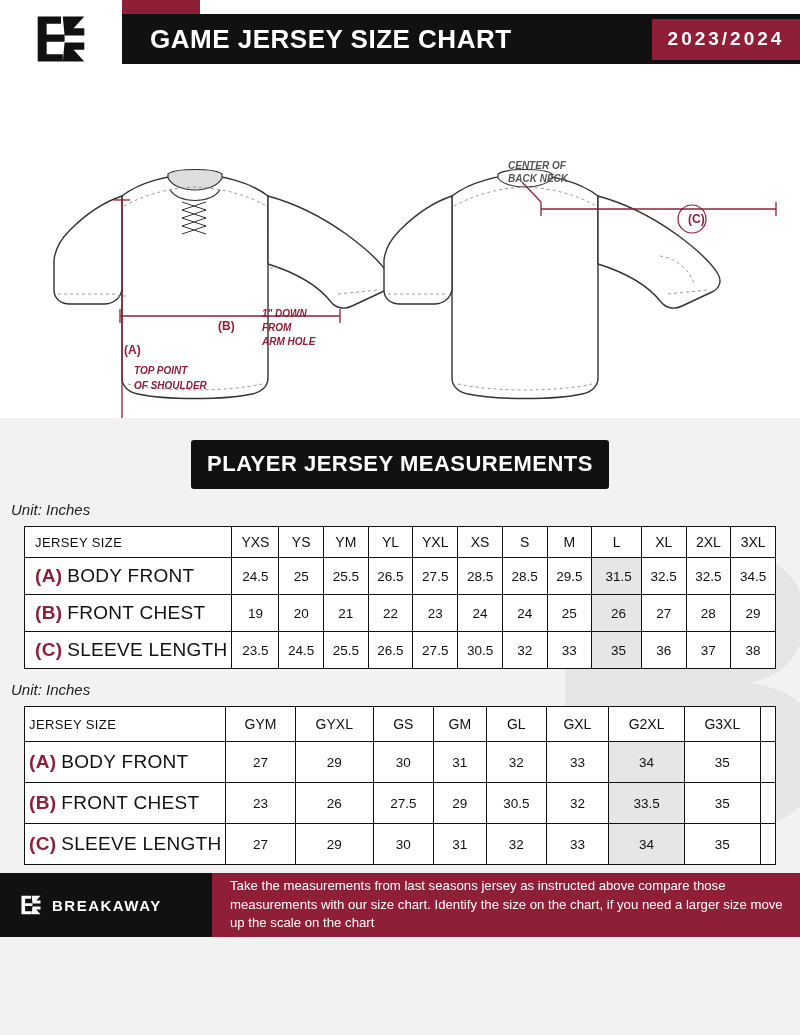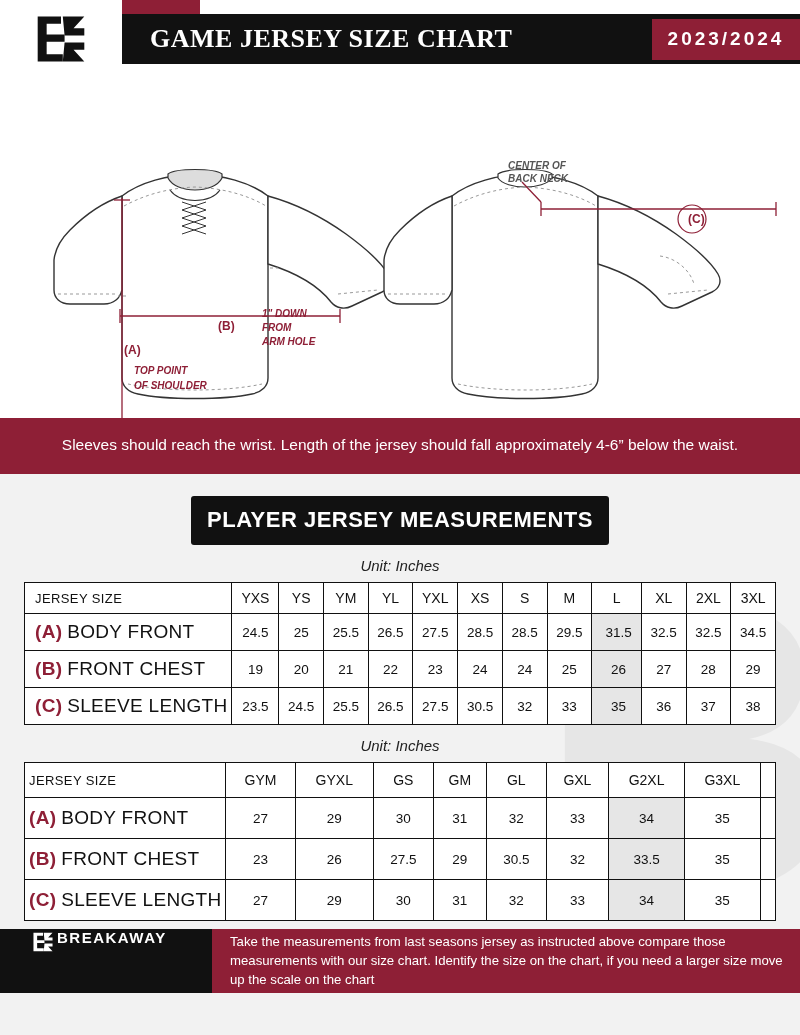--- a/index.html
+++ b/index.html
@@ -46,21 +46,20 @@
     align-items: center;
   }
   .title-band .title {
     color: #ffffff;
     font-weight: bold;
     font-size: 26px;
     letter-spacing: 0.5px;
     padding-left: 28px;
     flex: 1;
     white-space: nowrap;
-    font-family: Liberation Serif, serif;
   }
   .season-box {
     background: #8e1f36;
     color: #ffffff;
     height: 41px;
     min-width: 148px;
     display: flex; align-items: center; justify-content: center;
     font-size: 19px;
     font-weight: bold;
     letter-spacing: 3px;
@@ -113,21 +112,20 @@
     background: #111111;
     color: #ffffff;
     text-align: center;
     font-size: 22px;
     font-weight: bold;
     letter-spacing: 0.5px;
     padding: 11px 0 12px;
     border-radius: 3px;
   }
   .unit {
-    text-align: center;
     font-style: italic;
     font-size: 15px;
     color: #222;
     margin: 12px 11px 8px;
   }
   .table-holder { padding: 0 24px; }
   table {
     width: 100%;
     border-collapse: collapse;
     background: #ffffff;
@@ -157,23 +155,23 @@
   
   .footer {
     display: flex;
     background: #111111;
     height: 64px;
     align-items: stretch;
   }
   .footer-logo {
     width: 212px;
     display: flex;
-    align-items: flex-start;
-    gap: 3px;
-    padding-left: 32px;
+    align-items: center;
+    gap: 10px;
+    padding-left: 20px;
     color: #ffffff;
   }
   .footer-logo .bwmark { width: 22px; height: 26px; }
   .footer-logo .bwtext {
     font-size: 15px; font-weight: bold; letter-spacing: 1.5px;
   }
   .footer-text {
     flex: 1;
     background: #8e1f36;
     color: #ffffff;
@@ -285,21 +283,20 @@
         <path d="M776,124 L776,138"></path>
         <path d="M522,104 L541,124"></path>
       </g>
       <text class="dim-tag" x="688" y="145">(C)</text>
       <circle cx="692" cy="141" r="14" fill="none" stroke="#8e1f36" stroke-width="1.2"></circle>
       <text class="gray-label" x="508" y="91">CENTER OF</text>
       <text class="gray-label" x="508" y="104">BACK NECK</text>
     </svg>
   </div>
 
-  <div class="note-bar">Sleeves should reach the wrist. Length of the jersey should fall approximately 4-6” below the waist.</div>
 
   <div class="body-wrap">
     <div class="watermark">B</div>
 
     <div class="section">
       <div class="section-title">PLAYER JERSEY MEASUREMENTS</div>
       <div class="unit">Unit: Inches</div>
       <div class="table-holder">
         <table>
           <tbody id="player-tbody">

